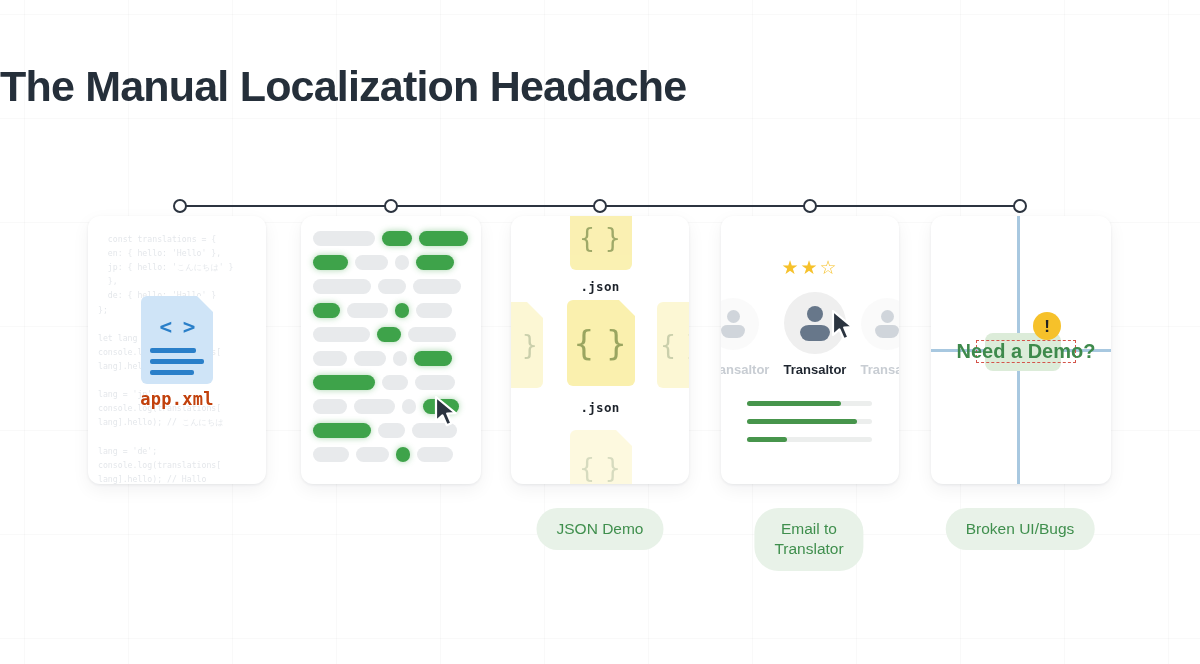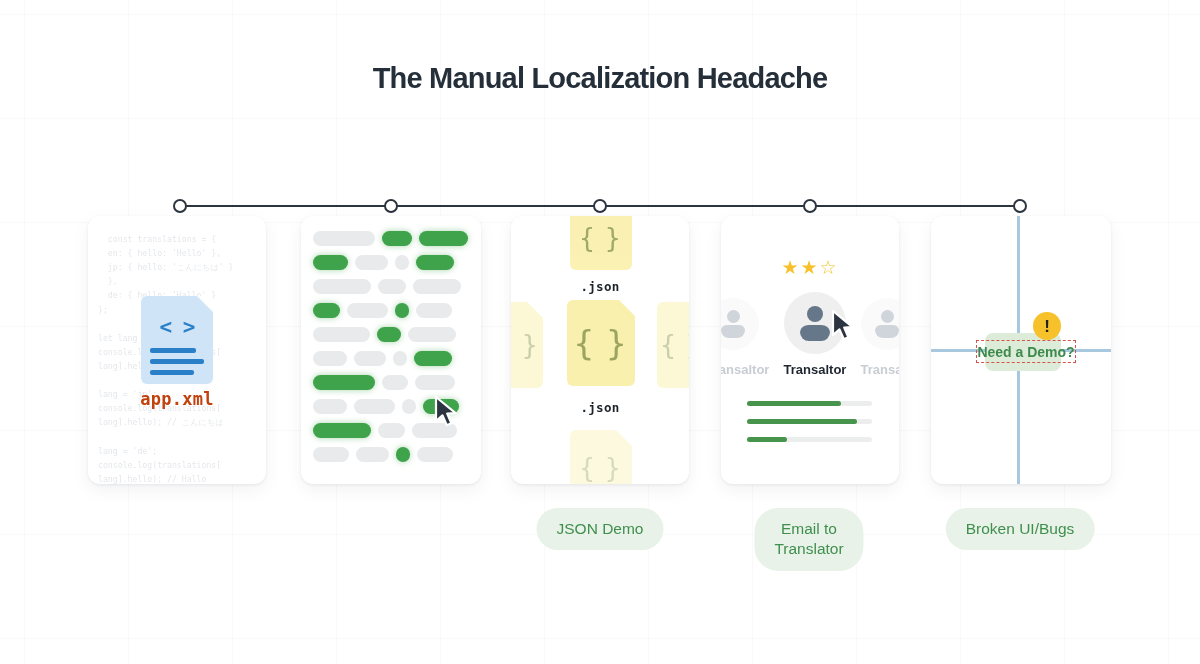--- a/index.html
+++ b/index.html
@@ -22,22 +22,21 @@
     background-position: 24px 14px;
     pointer-events: none;
   }
 
   
   .page-title {
     position: absolute;
     top: 62px;
     left: 0;
     width: 1200px;
-    text-align: center;
-    font-size: 29px;
+    font-size: 43px;
     font-weight: 700;
     letter-spacing: -0.8px;
     color: #252f3a;
   }
 
   
   .timeline { position: absolute; left: 0; top: 0; width: 1200px; height: 664px; pointer-events: none; }
   .tl-line {
     position: absolute;
     top: 205px;
@@ -219,21 +218,21 @@
     position: absolute;
     background: #dcecd9;
     border-radius: 8px;
   }
   .demo-overflow {
     position: absolute;
     border: 1.4px dashed #d4544a;
     display: flex; align-items: center; justify-content: center;
   }
   .demo-text {
-    font-size: 14px;
+    font-size: 20px;
     font-weight: 700;
     color: #3e8a4c;
     white-space: nowrap;
   }
   .warn-badge {
     position: absolute;
     width: 28px; height: 28px;
     border-radius: 50%;
     background: #f6c12a;
     display: flex; align-items: center; justify-content: center;

